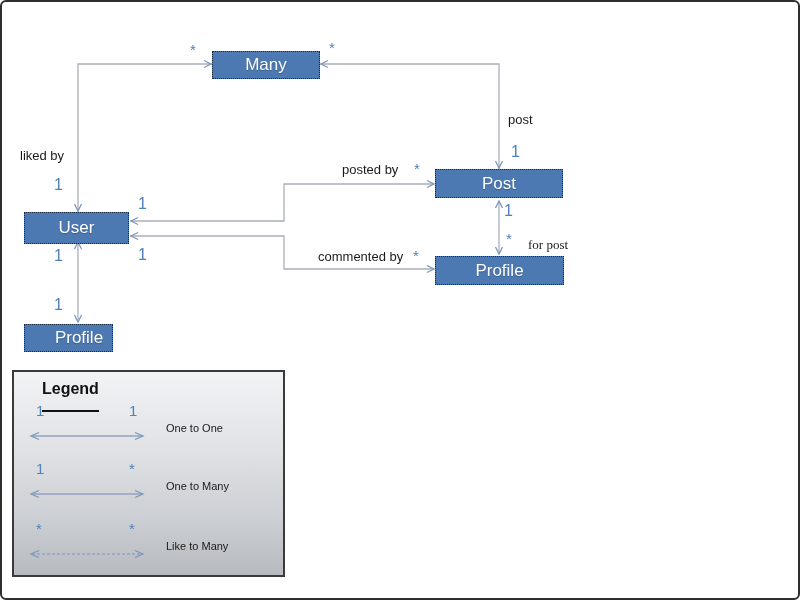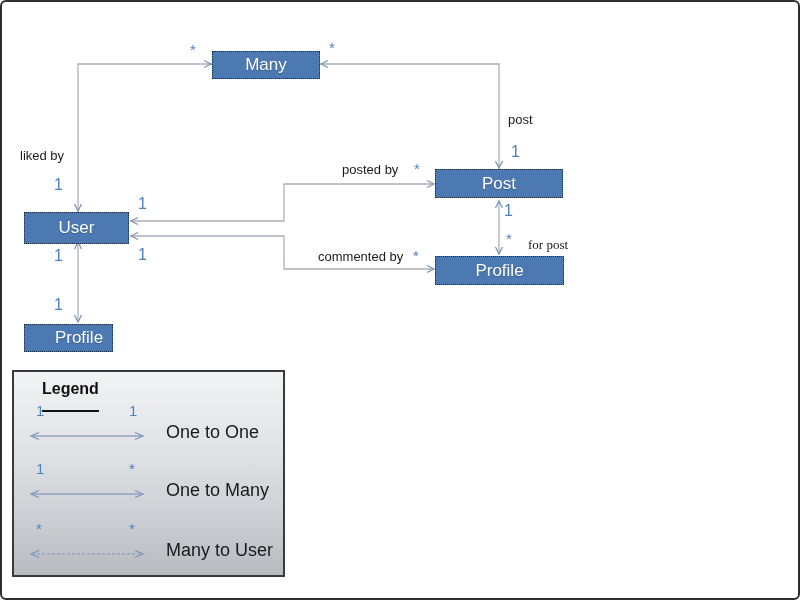--- a/index.html
+++ b/index.html
@@ -53,21 +53,21 @@
     position:absolute;left:28px;top:8px;font-size:16px;font-weight:bold;color:#111;
     border-bottom:2px solid #111;padding-bottom:12px;
   }
   .lrow{position:absolute;left:0;width:100%;height:52px;}
   #lrow-1{top:30px;} #lrow-2{top:88px;} #lrow-3{top:148px;}
   .sym{position:absolute;top:0;font-size:15px;color:var(--multiplicity,#4f81bd);}
   .sym-l{left:22px;} .sym-r{left:115px;}
   .larrow{position:absolute;left:14px;top:28px;}
   .larrow line{stroke:#93a2c0;stroke-width:1.3px;}
   .larrow polyline{fill:none;stroke:var(--arrowhead,#6d8cba);stroke-width:1.3px;}
-  .llabel{position:absolute;left:152px;top:20px;font-size:18px;color:var(--label-text,#1a1a1a);white-space:nowrap;}
+  .llabel{position:absolute;left:152px;top:20px;font-size:11px;color:var(--label-text,#1a1a1a);white-space:nowrap;}
 </style>
 </head>
 <body>
 
 <div class="canvas">
 
   <svg class="wires" viewBox="0 0 800 600">
 
     <path d="M76 210 L76 62 L210 62"></path>
     <polyline points="72.5,202 76,209 79.5,202"></polyline>
@@ -149,17 +149,17 @@
     </div>
 
     <div class="lrow" id="lrow-3">
       <span class="sym sym-l">*</span>
       <span class="sym sym-r">*</span>
       <svg class="larrow" width="118" height="12">
         <line x1="4" y1="6" x2="114" y2="6" stroke-dasharray="3,2"></line>
         <polyline points="11,2.5 3,6 11,9.5"></polyline>
         <polyline points="107,2.5 115,6 107,9.5"></polyline>
       </svg>
-      <span class="llabel">Many to User</span>
+      <span class="llabel">Like to Many</span>
     </div>
   </div>
 
 </div>
 
 </body></html>

